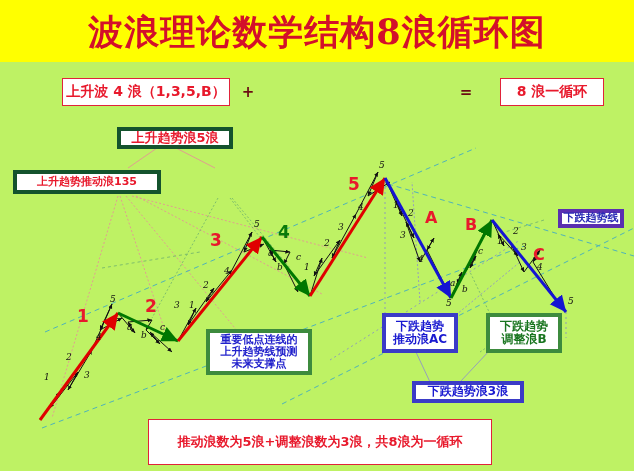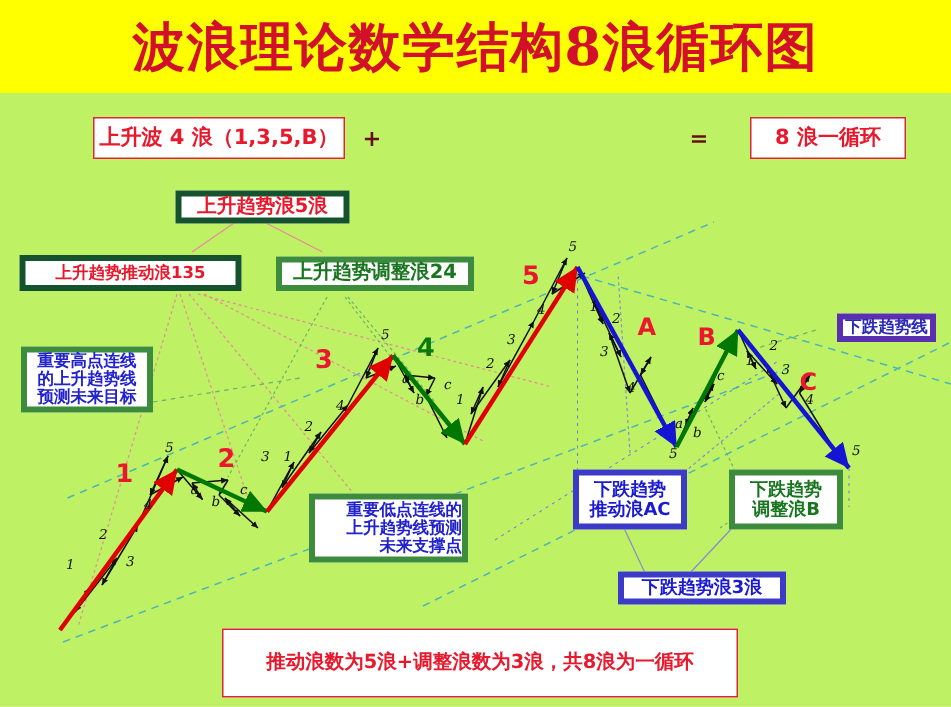--- a/index.html
+++ b/index.html
@@ -267,29 +267,23 @@
 
   <div class="sub" style="left:497px;top:236px;">1</div>
   <div class="sub" style="left:513px;top:226px;">2</div>
   <div class="sub" style="left:521px;top:242px;">3</div>
   <div class="sub" style="left:537px;top:262px;">4</div>
 
   <div class="lbl" style="left:117px;top:127px;width:116px;height:22px;font-size:13px;">上升趋势浪5浪</div>
 
   <div class="lbl" style="left:13px;top:170px;width:148px;height:24px;font-size:11px;">上升趋势推动浪135</div>
 
-  <div class="lbl green" style="left:184px;top:171px;width:132px;height:23px;font-size:13px;">上升趋势调整浪24</div>
-
-  <div class="lbl greenbox-blue wrap" style="left:14px;top:231px;width:88px;height:44px;font-size:11px;flex-direction:column;">
-    <span>重要高点连线</span>
-    <span>的上升趋势线</span>
-    <span>预测未来目标</span>
-  </div>
-
-  <div class="lbl greenbox-blue wrap" style="left:206px;top:329px;width:106px;height:46px;font-size:11px;flex-direction:column;align-items:flex-end;">
+
+
+  <div class="lbl greenbox-blue wrap" style="left:206px;top:329px;width:106px;height:46px;font-size:11px;flex-direction:column;">
     <span>重要低点连线的</span>
     <span>上升趋势线预测</span>
     <span>未来支撑点</span>
   </div>
 
   <div class="lbl blue wrap" style="left:382px;top:313px;width:76px;height:40px;font-size:12px;flex-direction:column;">
     <span>下跌趋势</span>
     <span>推动浪AC</span>
   </div>
 

